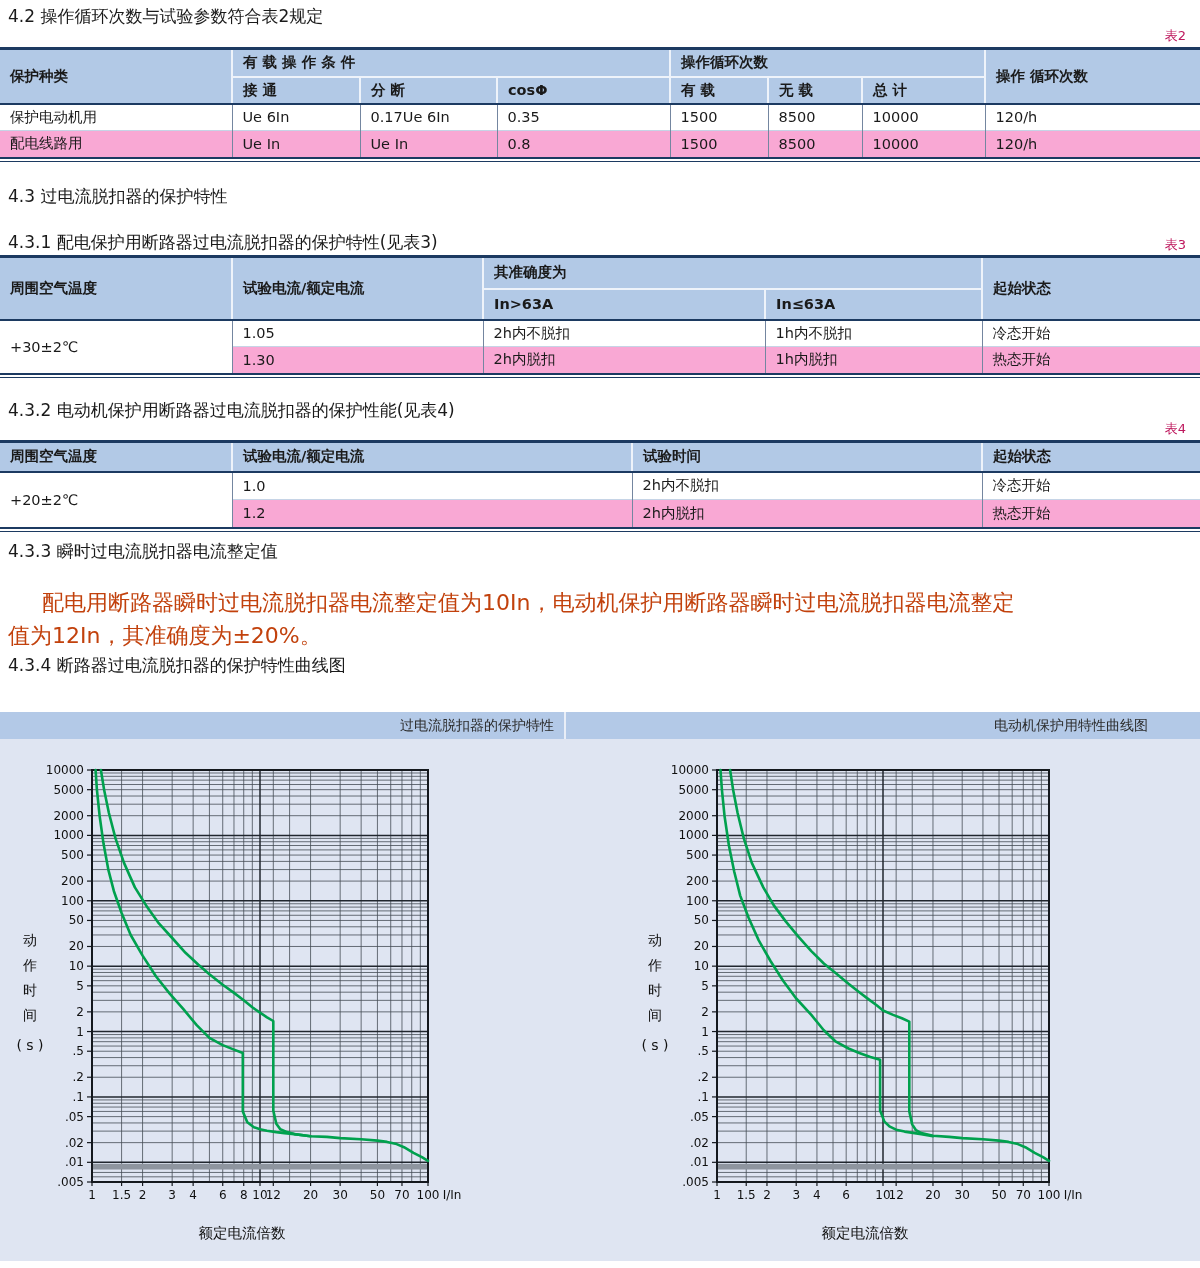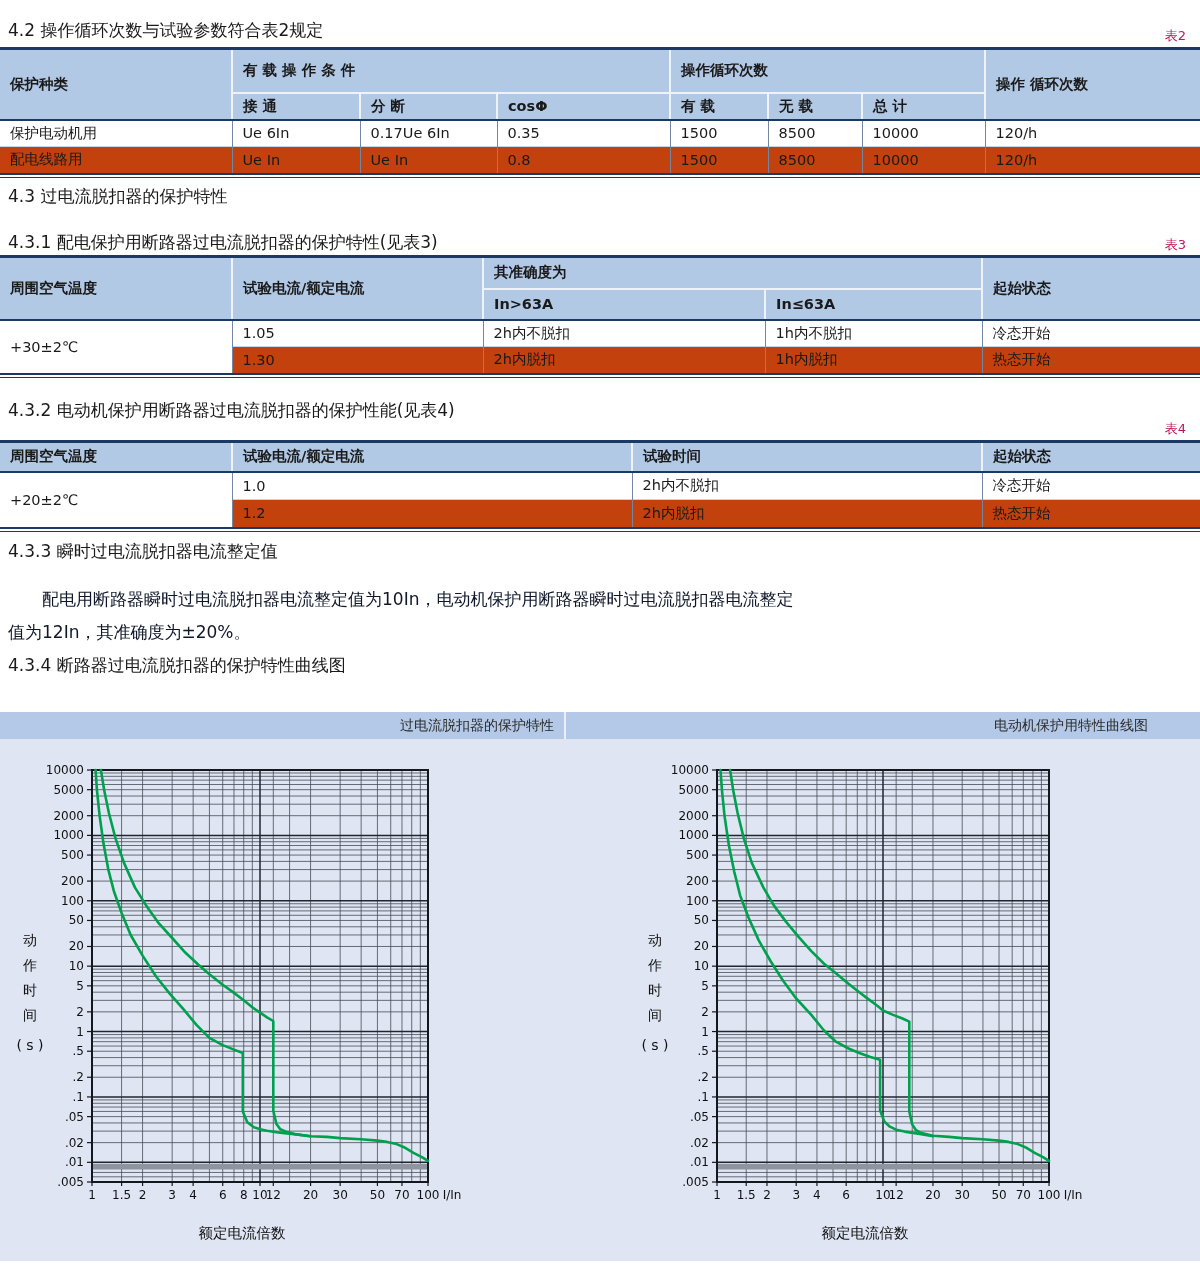--- a/index.html
+++ b/index.html
@@ -2,63 +2,63 @@
 <html><head>
 <meta charset="utf-8">
 <style>
   html,body{margin:0;padding:0}
   body{
     width:1200px;height:1268px;position:relative;background:#ffffff;
     font-family:"DejaVu Sans","Liberation Sans",sans-serif;color:#1a1a1a;
     overflow:hidden;
   }
   .h{position:absolute;left:8px;font-size:17px;white-space:nowrap;color:#1a1a1a}
-  .para{position:absolute;left:8px;width:1180px;font-size:17px;color:#0f172a}
+  .para{position:absolute;left:8px;width:1180px;font-size:22px;color:#c2410c}
   .indent{text-indent:34px}
   .tcap{position:absolute;right:14px;font-size:13px;color:#be185d}
   .twrap{position:absolute;left:0;width:1200px;border-bottom:1px solid #1c3a61;padding-bottom:2px}
   table.dtab{border-collapse:collapse;table-layout:fixed;width:1200px;
     border-top:3px solid #1c3a61;border-bottom:2px solid #1c3a61;font-size:14.5px}
   .dtab td{padding:0 4px 0 10px;vertical-align:middle;overflow:hidden;white-space:nowrap}
   .dtab .hd{background:#b2c9e6;font-weight:bold;border-right:2px solid #eef3fa}
   .dtab .noR{border-right:none !important}
   .dtab .wb{border-bottom:2px solid #eef3fa}
   .dtab .db{border-bottom:2px solid #1c3a61}
   .dtab .bd{border-right:1px solid #7486a0;background:#fff}
-  .dtab tr.r1 td.bd{background:#c2410c;border-top:1px solid #c6d4e6}
+  .dtab tr.r1 td.bd{background:#f9a8d4;border-top:1px solid #c6d4e6}
   .dtab td.tempc{background:#fff !important;border-top:none !important}
   .cellpre{white-space:pre-line;line-height:27px}
   .band{position:absolute;left:0;top:712px;width:1200px;height:27px;background:#b3c9e7}
   .band-title{position:absolute;top:712px;height:27px;line-height:27px;font-size:14px;color:#2b2b2b;white-space:nowrap}
   .band-div{position:absolute;left:564px;top:712px;width:2px;height:27px;background:#e9eef7}
   .panel{position:absolute;left:0;top:739px;width:1200px;height:522px;background:#dfe5f2}
   svg.chart{position:absolute;top:739px;width:600px;height:522px}
   #chart-left{left:0}
   #chart-right{left:600px}
 </style>
 </head>
 <body>
 
-<div class="h" style="top:19px">4.2 操作循环次数与试验参数符合表2规定</div>
+<div class="h" style="top:5px">4.2 操作循环次数与试验参数符合表2规定</div>
 <div class="tcap" style="top:27px">表2</div>
 
 <div class="twrap" style="top:47px">
 <table class="dtab">
   <colgroup>
     <col style="width:232px">
         <col style="width:128px">
         <col style="width:137px">
         <col style="width:173px">
     <col style="width:98px">
         <col style="width:94px">
         <col style="width:123px">
         <col style="width:215px">
   </colgroup>
   <tbody>
-        <tr style="height:44px">
+        <tr style="height:28px">
     <td class="hd db" rowspan="2">保护种类</td>
     <td class="hd wb" colspan="3">有 载 操 作 条 件</td>
     <td class="hd wb" colspan="3">操作循环次数</td>
     <td class="hd db noR cellpre" rowspan="2">操作
 循环次数</td>
   </tr>
   <tr style="height:27px">
     <td class="hd db">接 通</td>
     <td class="hd db">分 断</td>
     <td class="hd db">cosΦ</td>

